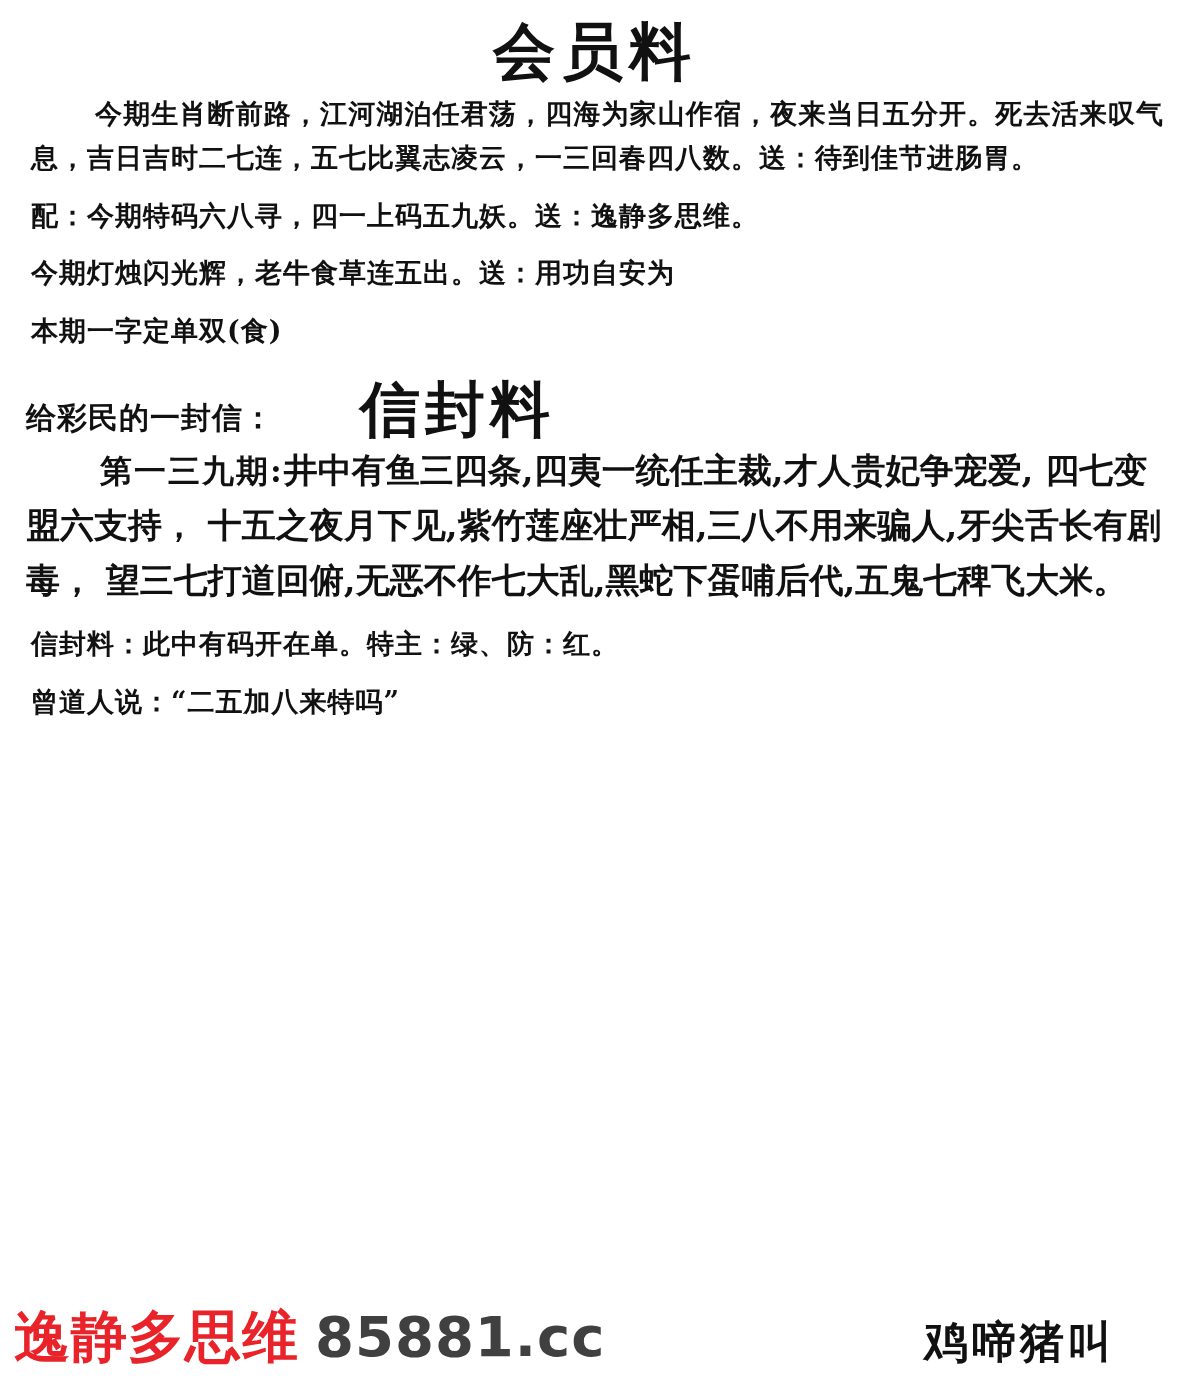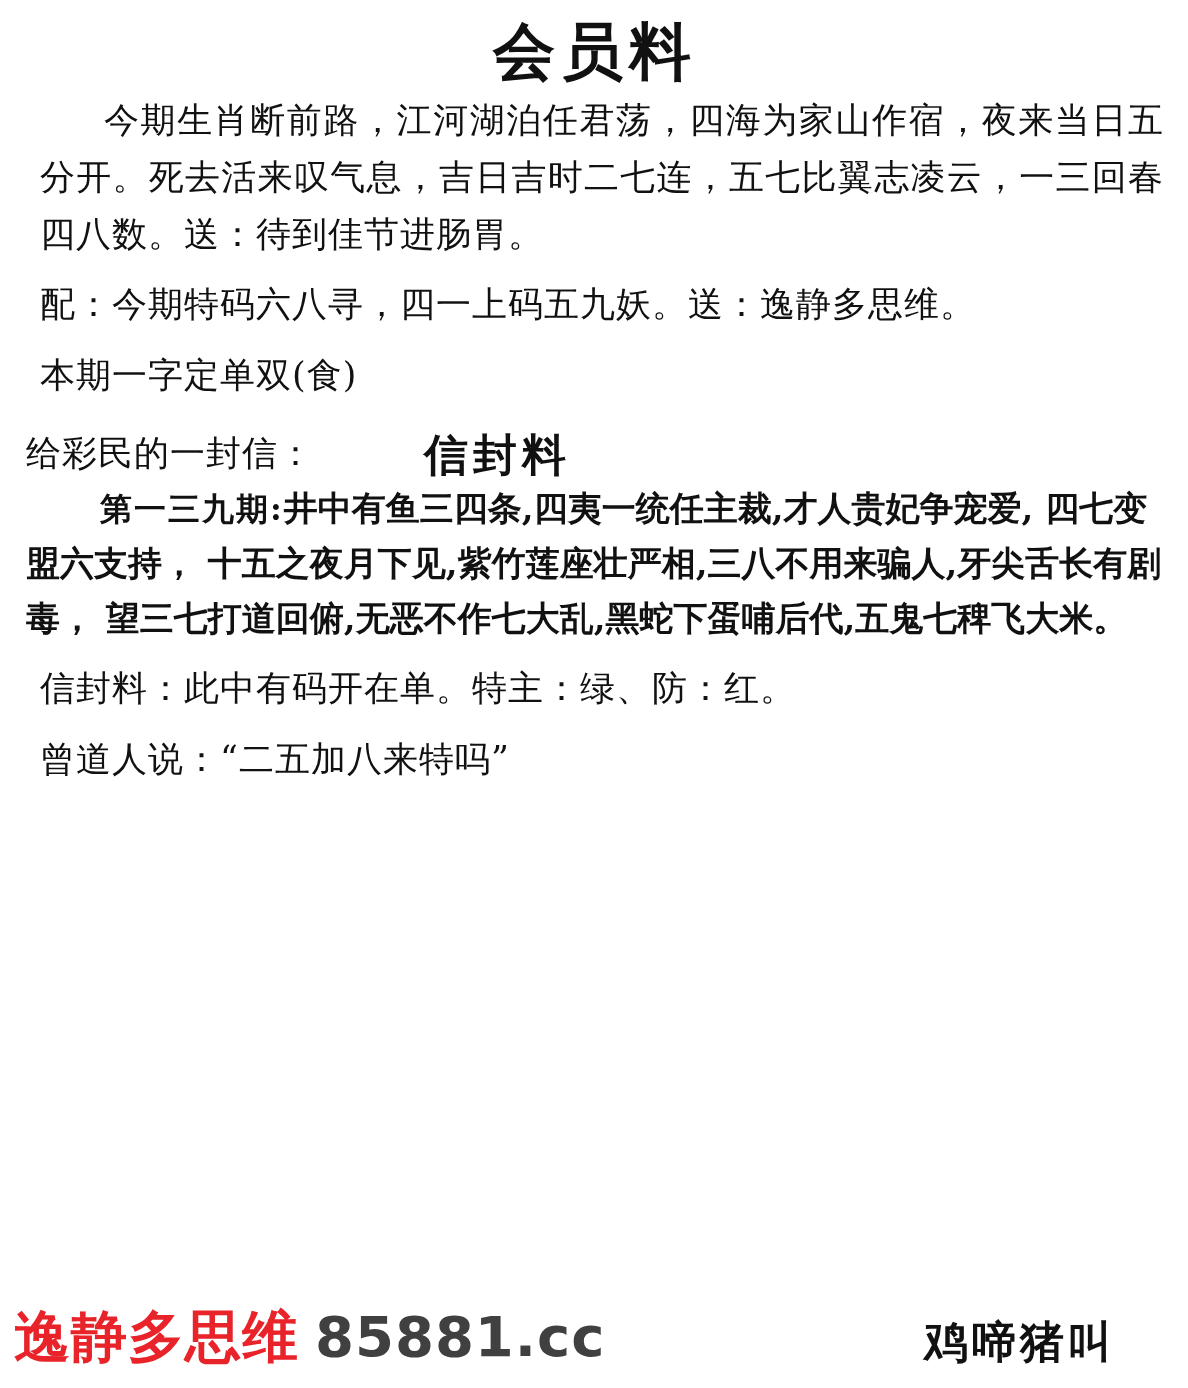--- a/index.html
+++ b/index.html
@@ -28,54 +28,54 @@
     text-align: center;
     font-size: 62px;
     font-weight: bold;
     letter-spacing: 6px;
     line-height: 1.1;
     margin: 8px 0 6px 0;
     font-family: "DejaVu Serif", "Liberation Serif", serif;
   }
 
   .para {
-    font-size: 35px;
+    font-size: 27px;
     line-height: 1.62;
     letter-spacing: 1px;
-    font-weight: normal;
-    margin: 0 0 4px 14px;
+    font-weight: bold;
+    margin: 0 0 4px 5px;
     text-align: justify;
     font-family: "DejaVu Serif", "Liberation Serif", serif;
   }
 
   .indent {
     text-indent: 64px;
   }
 
   .block-gap {
     margin-top: 14px;
   }
 
   .letter-row {
     display: flex;
     align-items: flex-end;
     margin-top: 26px;
     margin-bottom: 4px;
   }
   .letter-label {
-    font-size: 35px;
-    font-weight: normal;
+    font-size: 30px;
+    font-weight: bold;
     letter-spacing: 1px;
     white-space: nowrap;
   }
   .letter-title {
-    font-size: 44px;
+    font-size: 60px;
     font-weight: bold;
     letter-spacing: 5px;
-    margin-left: 110px;
+    margin-left: 86px;
     line-height: 1;
   }
 
   .issue-para {
     font-size: 34px;
     line-height: 1.62;
     letter-spacing: 0px;
     font-weight: bold;
     margin: 0 0 4px 0;
     text-indent: 74px;
@@ -114,20 +114,21 @@
 <body>
 
 <div class="page">
 
   <div class="title">会员料</div>
 
   <div class="para indent">今期生肖断前路，江河湖泊任君荡，四海为家山作宿，夜来当日五分开。死去活来叹气息，吉日吉时二七连，五七比翼志凌云，一三回春四八数。送：待到佳节进肠胃。</div>
 
   <div class="para block-gap">配：今期特码六八寻，四一上码五九妖。送：逸静多思维。</div>
 
+  <div class="para block-gap">今期灯烛闪光辉，老牛食草连五出。送：用功自安为</div>
 
   <div class="para block-gap">本期一字定单双(食)</div>
 
   <div class="letter-row">
     <div class="letter-label">给彩民的一封信：</div>
     <div class="letter-title">信封料</div>
   </div>
 
   <div class="issue-para">
     <span class="issue-label">第一三九期:</span><span>井中有鱼三四条,四夷一统任主裁,才人贵妃争宠爱, 四七变盟六支持， 十五之夜月下见,紫竹莲座壮严相,三八不用来骗人,牙尖舌长有剧毒， 望三七打道回俯,无恶不作七大乱,黑蛇下蛋哺后代,五鬼七稗飞大米。</span>

